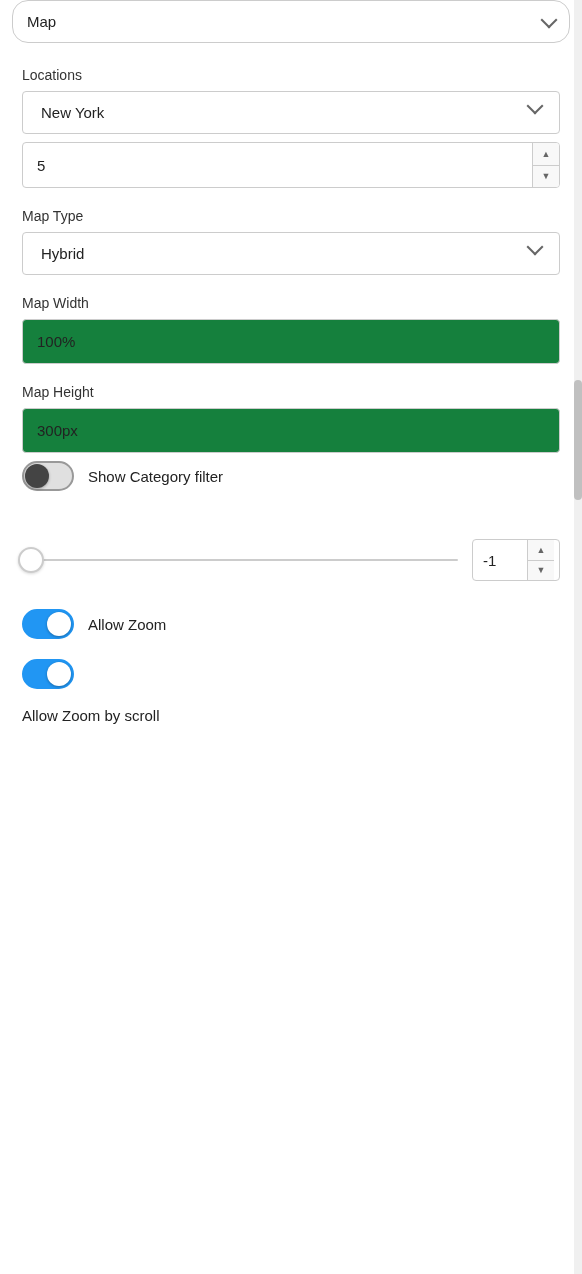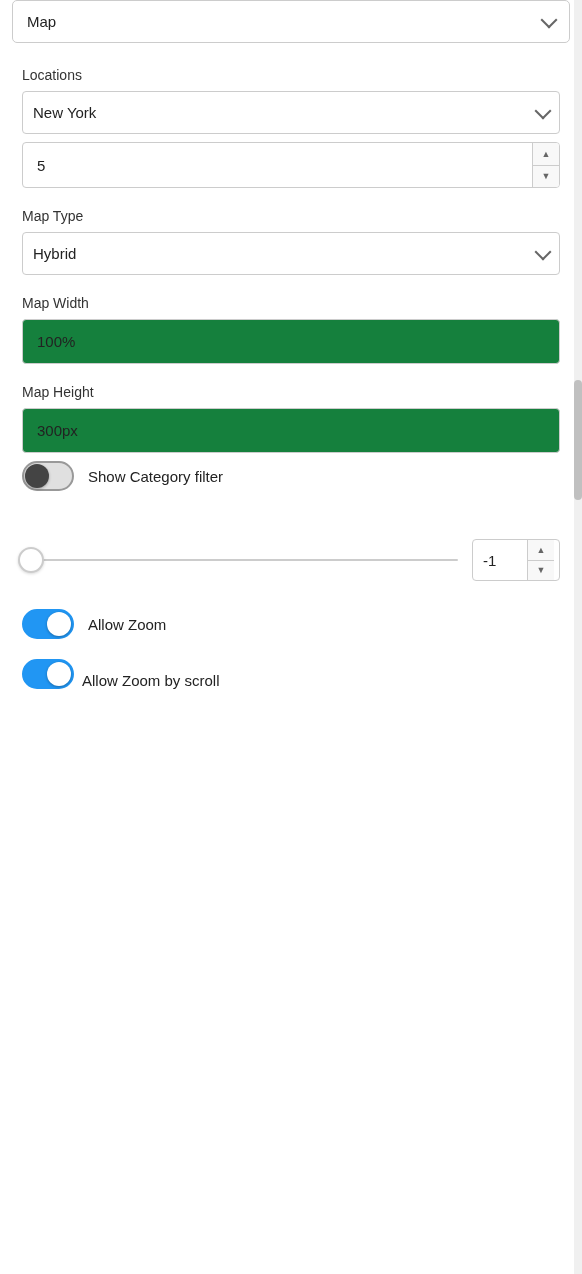--- a/index.html
+++ b/index.html
@@ -47,44 +47,44 @@
 
     .section {
       padding: 0 22px;
       margin-bottom: 8px;
     }
 
     
     .top-dropdown {
       margin: 0 12px 24px 12px;
       border: 1px solid #cccccc;
-      border-radius: 5px;
+      border-radius: 16px;
       padding: 12px 14px;
       display: flex;
       justify-content: space-between;
       align-items: center;
       background: #ffffff;
       cursor: pointer;
     }
 
     .section-label {
       font-size: 14px;
       font-weight: 400;
       color: #333333;
       margin-bottom: 8px;
       margin-top: 20px;
     }
 
     .dropdown-field {
       border: 1px solid #cccccc;
       border-radius: 4px;
-      padding: 12px 10px;
+      padding: 12px 18px;
       display: flex;
       justify-content: space-between;
-      align-items: center;
+      align-items: flex-start;
       background: #ffffff;
       cursor: pointer;
       width: 100%;
     }
 
     .dropdown-value {
       font-size: 15px;
       color: #222222;
     }
 
@@ -305,24 +305,25 @@
       user-select: none;
     }
 
     .zoom-spinner-btn:first-child {
       border-bottom: 1px solid #cccccc;
     }
 
     
     .partial-toggle-row {
       display: flex;
-      align-items: flex-end;
-      gap: 8px;
+      align-items: flex-start;
+      gap: 18px;
       padding: 0 22px;
       margin-top: 20px;
+      flex-direction: column;
     }
   </style>
 </head>
 <body>
 
 <div class="page-container">
 
   <div class="top-dropdown">
     <span class="dropdown-value">Map</span>
     <span class="chevron-down"></span>

